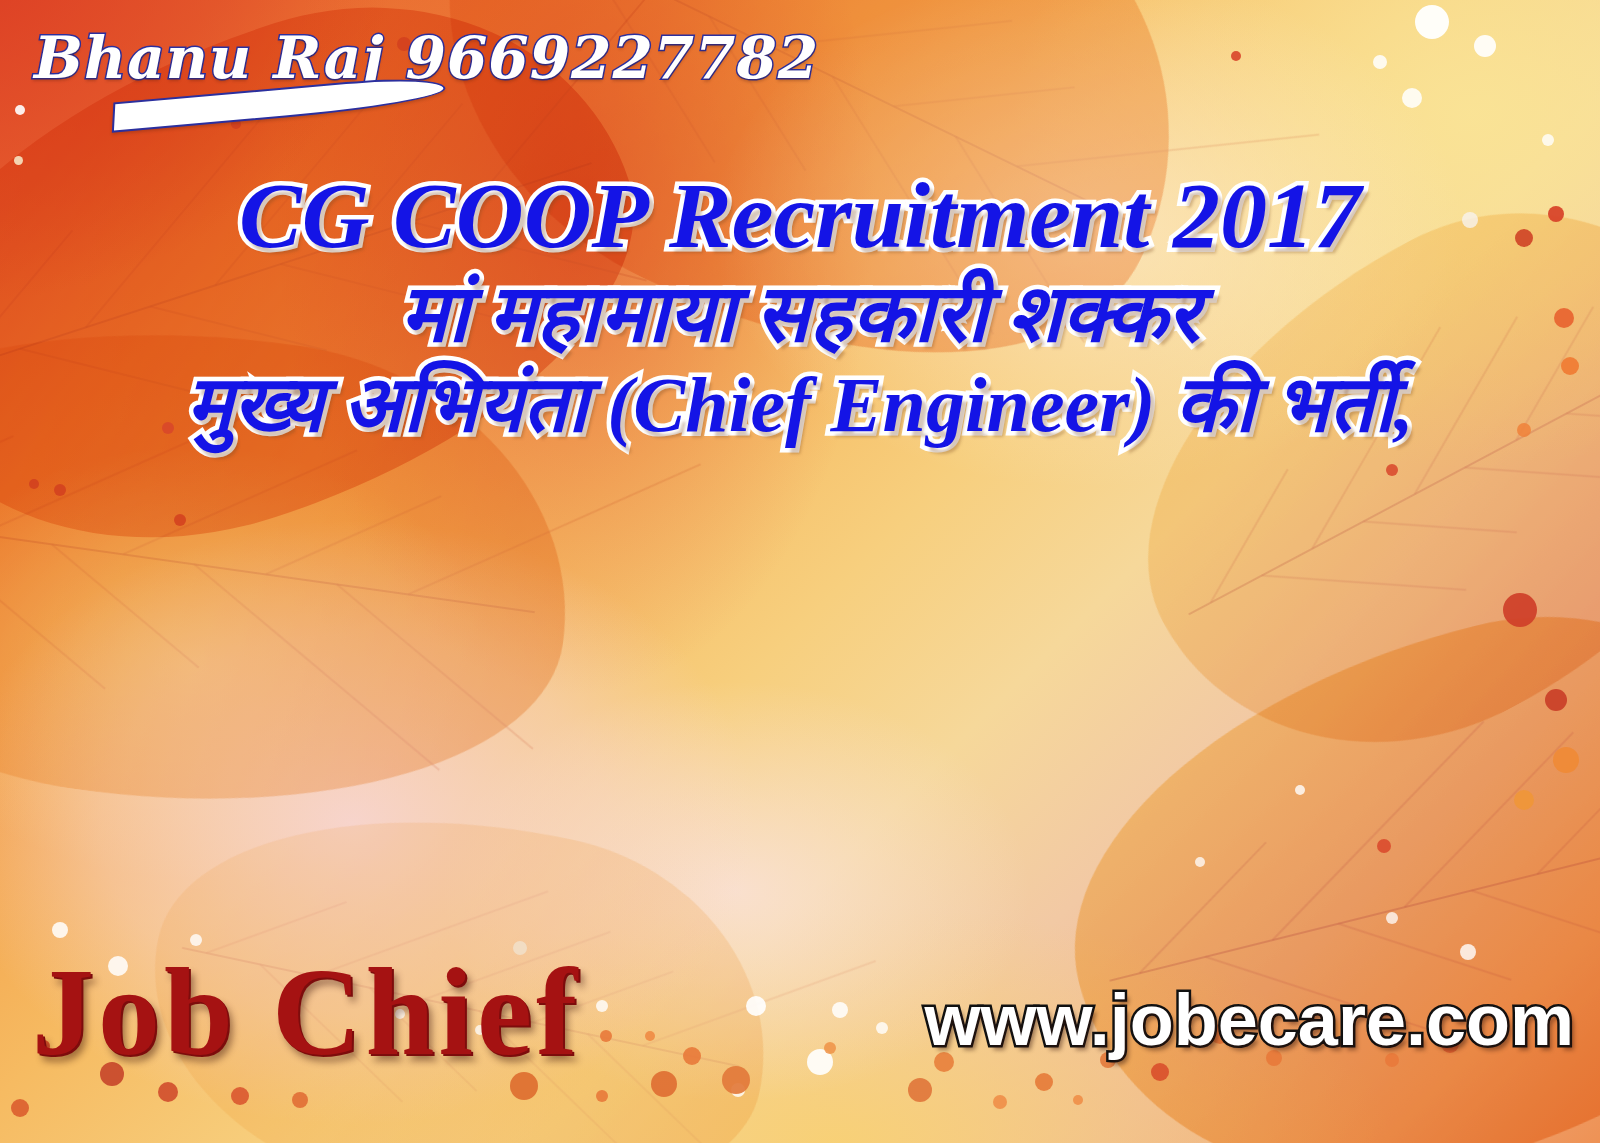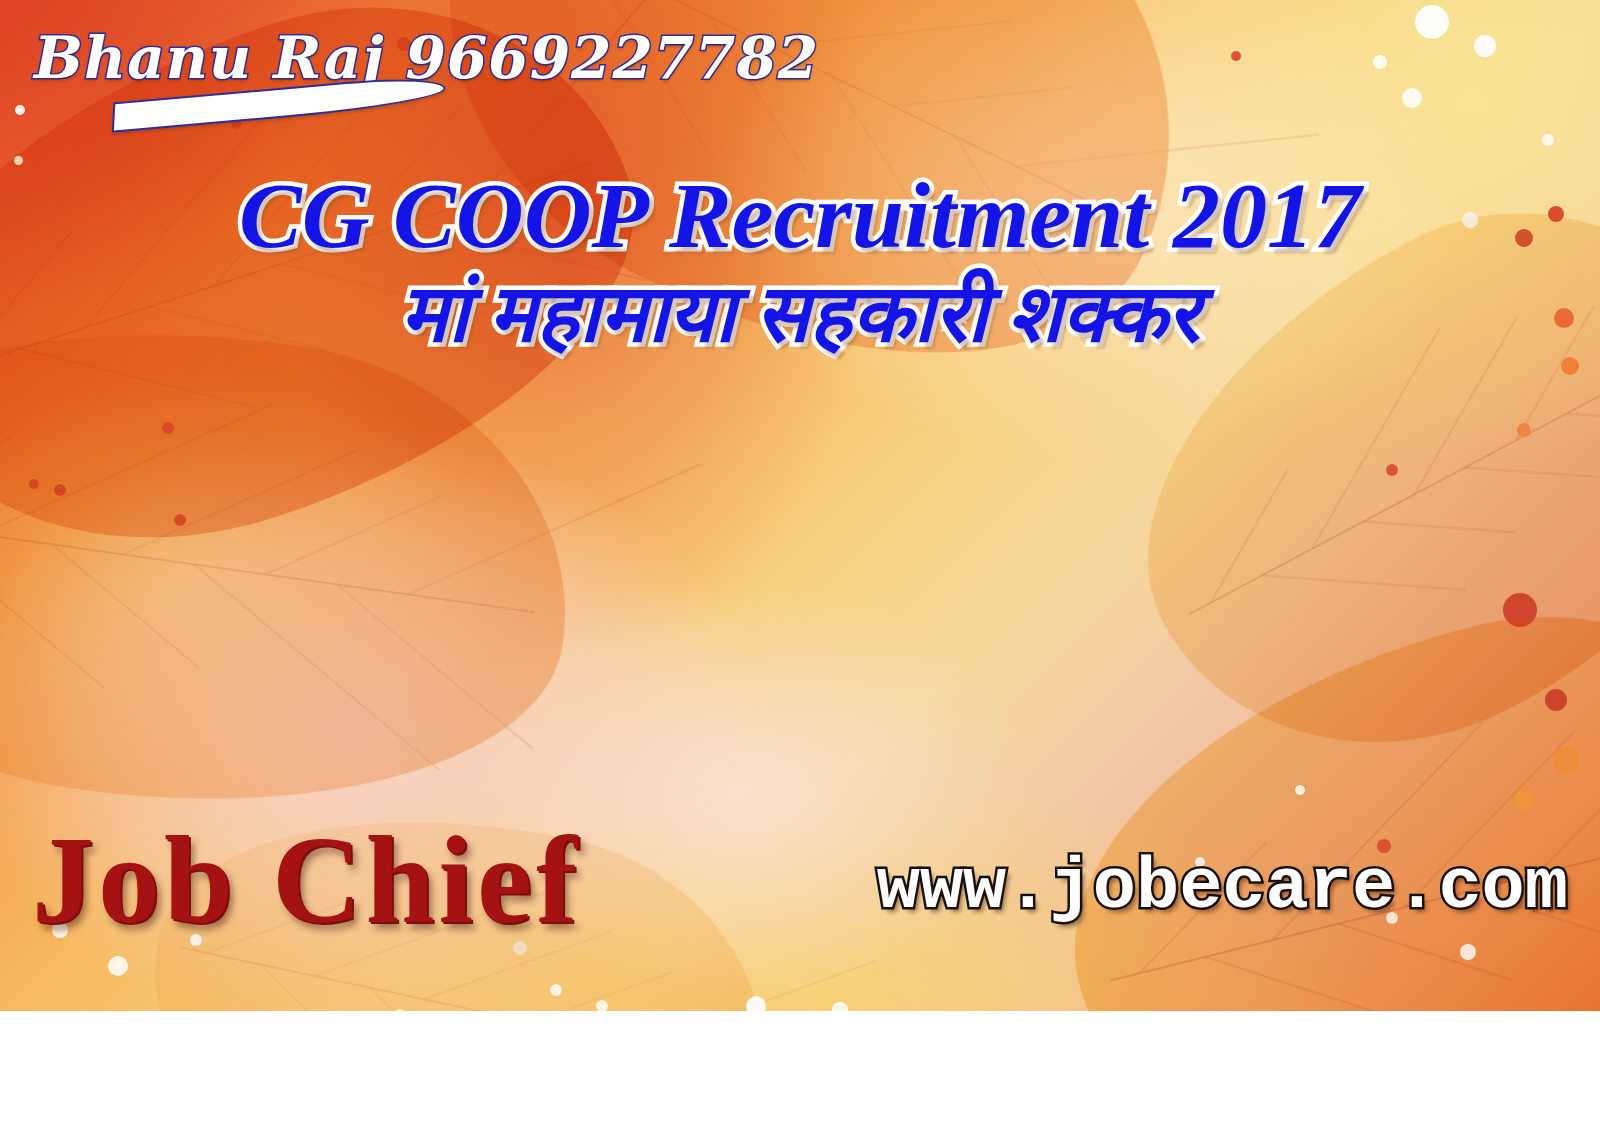--- a/index.html
+++ b/index.html
@@ -3,21 +3,21 @@
 <meta charset="utf-8">
 <style>
   html, body {
     margin: 0;
     padding: 0;
     background: #ffffff;
   }
   #poster {
     position: relative;
     width: 1600px;
-    height: 1011px;
+    height: 1143px;
     overflow: hidden;
     font-family: "Liberation Serif", "DejaVu Serif", serif;
     background: #f2a85c;
   }
 
   
   .bg-layer {
     position: absolute;
     inset: 0;
     pointer-events: none;
@@ -191,23 +191,23 @@
     font-size: 46px;
     letter-spacing: 1px;
     color: #f4a42a;
     -webkit-text-stroke: 2px #6b3d10;
     paint-order: stroke fill;
     text-shadow: 3px 4px 5px rgba(60,25,10,0.55);
   }
 
   .site {
     position: absolute;
-    right: 32px;
+    right: 26px;
     bottom: 82px;
-    font-family: Liberation Mono, monospace;
+    font-family: Liberation Sans, sans-serif;
     font-weight: bold;
     font-size: 72px;
     color: #ffffff;
     -webkit-text-stroke: 5px #111111;
     paint-order: stroke fill;
     text-shadow: 4px 5px 4px rgba(50,20,10,0.45);
     white-space: nowrap;
   }
 </style>
 </head>
@@ -361,20 +361,21 @@
       <div class="dot" style="left: 1460px; top: 944px; width: 16px; height: 16px; background: rgb(255, 255, 255); opacity: 0.8;"></div>
       <div class="dot" style="left: 1386px; top: 912px; width: 12px; height: 12px; background: rgb(255, 255, 255); opacity: 0.75;"></div>
     </div>
 
   <div class="handwrite">Bhanu Raj 9669227782</div>
   <div class="swoosh"></div>
 
   <div class="headline-wrap">
     <div class="blue-line l-title">CG COOP Recruitment 2017</div>
     <div class="blue-line l-hi l1">मां महामाया सहकारी शक्कर</div>
+    <div class="blue-line l-hi l3">मुख्य अभियंता (Chief Engineer) की भर्ती,</div>
   </div>
 
   <div class="logo">
     <div class="logo-main">Job Chief</div>
   </div>
 
   <div class="site">www.jobecare.com</div>
 
 </div>
 

